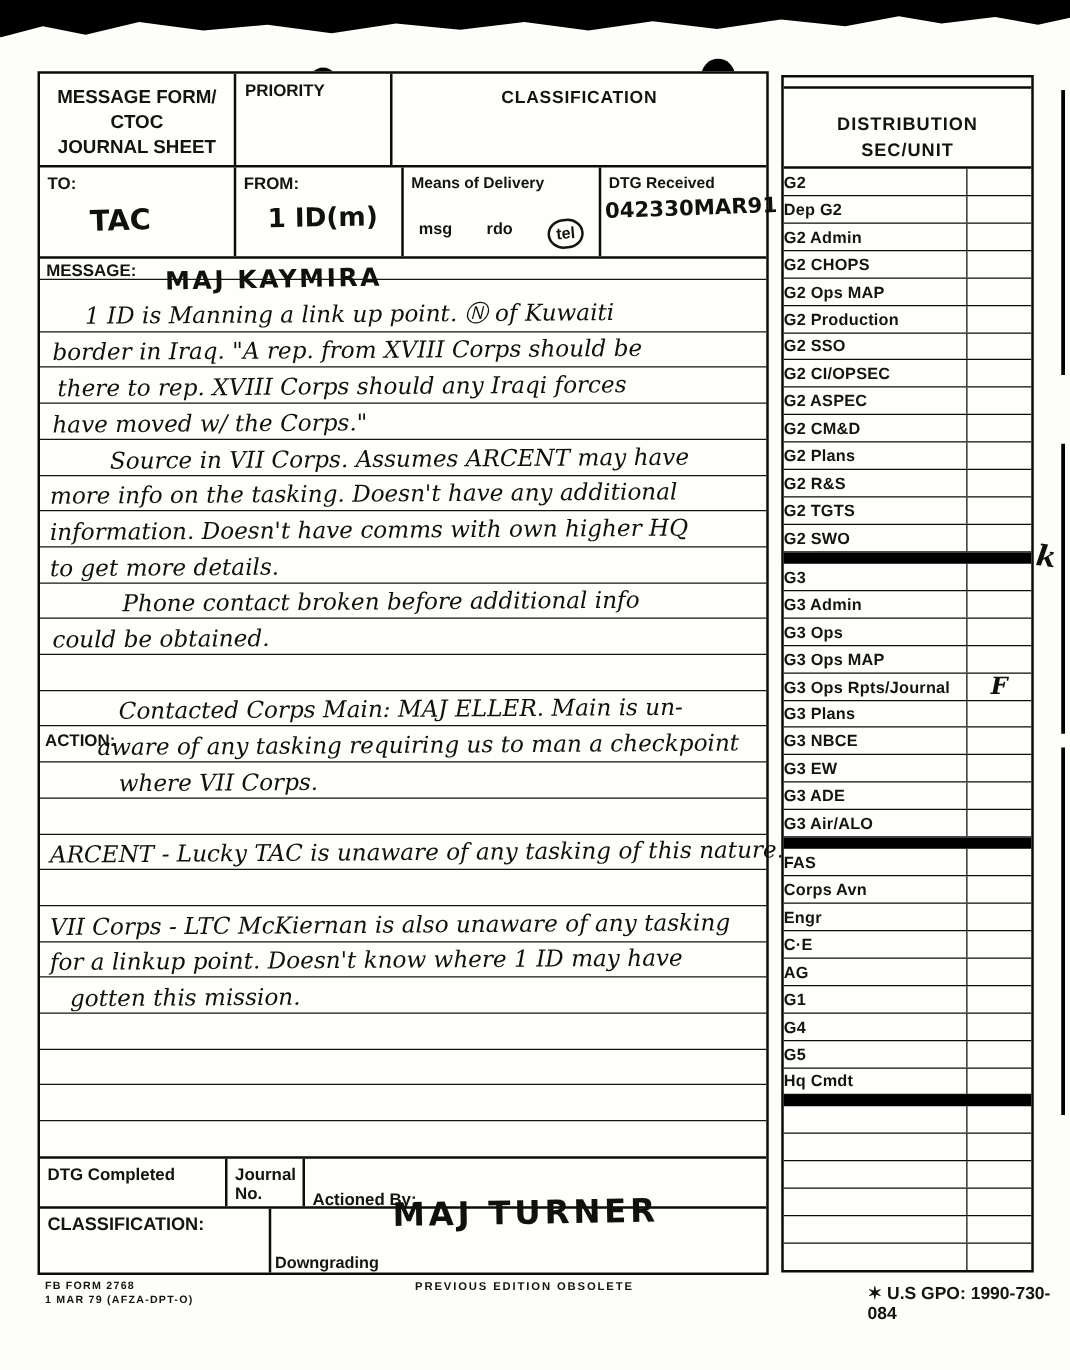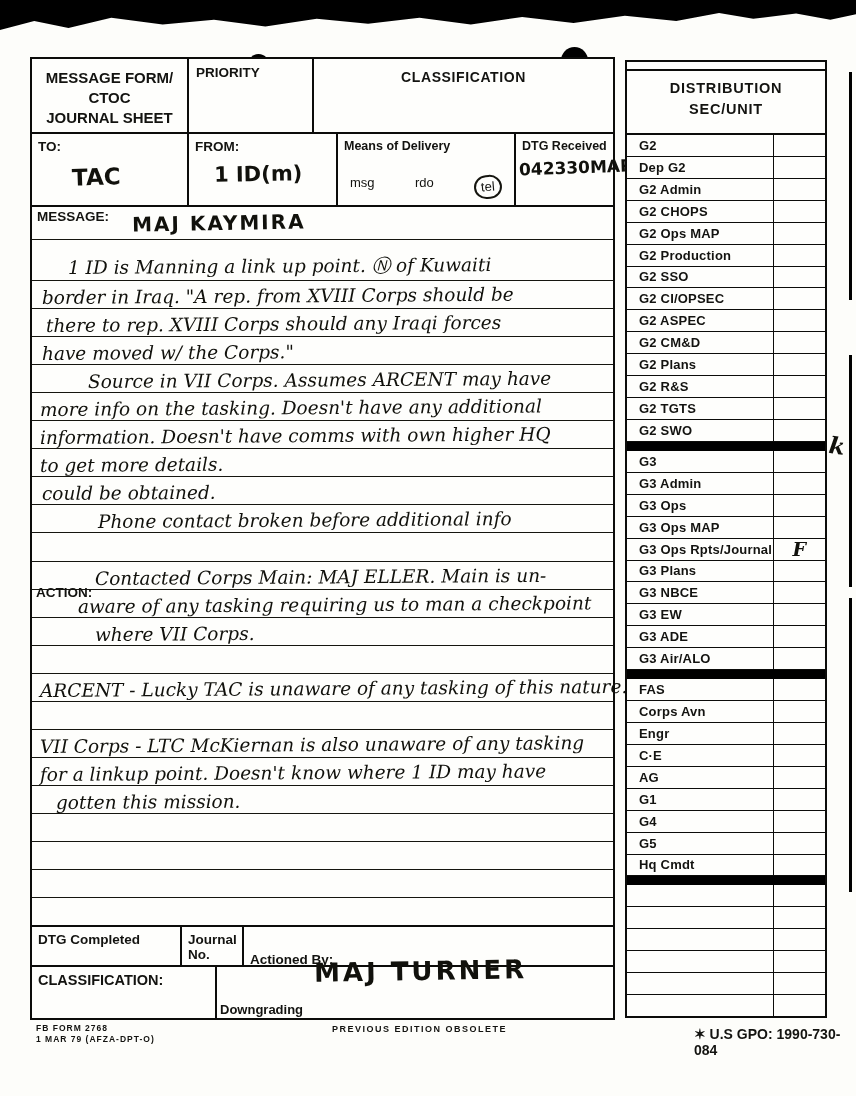--- a/index.html
+++ b/index.html
@@ -31,43 +31,43 @@
   .cell { border-right:2.5px solid #0c0c0a; position:relative; }
   .cell:last-child { border-right:none; }
   .hdr-row { height:75px; border-bottom:2.5px solid #0c0c0a; }
   .title-cell { width:157px; text-align:center; padding-top:9px;
     font-weight:bold; font-size:15px; line-height:1.32; white-space:pre-line; }
   .priority-cell { width:125px; padding:6px 0 0 7px; font-weight:bold; font-size:13.5px; }
   .classification-cell { flex:1; text-align:center; padding-top:10px;
     font-weight:bold; font-size:14px; letter-spacing:.6px; }
 
   .to-row { height:73px; border-bottom:2.5px solid #0c0c0a; }
-  .to-cell { width:157px; } .from-cell { width:149px; }
-  .delivery-cell { width:178px; } .dtg-cell { flex:1; }
+  .to-cell { width:157px; } .from-cell { width:134px; }
+  .delivery-cell { width:158px; } .dtg-cell { flex:1; }
   .field-label { display:block; padding:5px 0 0 6px; font-weight:bold; font-size:13.5px; }
   .delivery-cell .field-label, .dtg-cell .field-label { font-size:12.5px; }
   .delivery-opts { position:absolute; left:0; right:0; bottom:6px;
     display:flex; justify-content:space-between; padding:0 12px;
-    font-weight:normal; font-size:13px; }
+    font-weight:bold; font-size:13px; }
   .circled { border:2.5px solid #15150f; border-radius:50% / 55%;
     padding:2px 5px 3px; transform:rotate(-5deg); }
 
   
   .hw-print { font-family:"DejaVu Sans", sans-serif; font-weight:bold;
     color:#11110c; white-space:nowrap; }
   .cursive, .hw-cursive { font-family:"DejaVu Serif", serif; font-style:italic;
     color:#11110c; white-space:nowrap; }
   .to-value   { position:absolute; left:40px; top:30px; font-size:23px; transform:rotate(-2deg); }
   .from-value { position:absolute; left:25px; top:28px; font-size:21px; transform:rotate(-1deg); }
   .dtg-value  { position:absolute; left:3px; top:23px; font-size:17px; transform:rotate(-2deg); letter-spacing:0; }
 
   
   .message-area { height:720px; border-bottom:2.5px solid #0c0c0a;
     display:flex; flex-direction:column; position:relative; }
-  .msg-label-strip { height:33px; border-bottom:1.6px solid #15150f; position:relative; }
+  .msg-label-strip { height:17px; border-bottom:1.6px solid #15150f; position:relative; }
   .msg-label { position:absolute; left:5px; top:2px; font-weight:bold; font-size:13.5px; }
   .msg-heading { position:absolute; left:100px; top:4px; font-size:20px;
     letter-spacing:2px; transform:rotate(-1deg); }
   .msg-row { flex:1; border-bottom:1.6px solid #15150f; position:relative; }
   .msg-row:last-child { border-bottom:none; }
   .msg-row .hw { position:absolute; bottom:0; left:8px; font-size:18.5px;
     margin-left:var(--indent,0px); transform:rotate(-0.4deg); transform-origin:left bottom; }
   .action-label { position:absolute; left:4px; top:378px; font-weight:bold;
     font-size:13.5px; background:transparent; }
 
@@ -81,27 +81,27 @@
   .class-bottom-cell { width:185px; }
   .class-bottom-cell .field-label { font-size:14.5px; }
   .downgrading-cell { flex:1; }
   .downgrading-label { position:absolute; left:3px; bottom:1px; font-weight:bold; font-size:13px; }
 
   
   .dist-box { position:absolute; left:625px; top:60px; width:202px; height:958px;
     border:2.5px solid #0c0c0a; background:#fefefc; display:flex; flex-direction:column; }
   .dist-topstrip { height:9px; border-bottom:2px solid #0c0c0a; }
   .dist-header { height:64px; border-bottom:2.5px solid #0c0c0a; text-align:center;
-    padding-top:7px; font-weight:bold; font-size:14.5px; letter-spacing:.8px;
+    padding-top:19px; font-weight:bold; font-size:14.5px; letter-spacing:.8px;
     line-height:1.45; white-space:pre-line; }
   .dist-rows { flex:1; display:flex; flex-direction:column; }
   .dist-row { flex:1; display:flex; border-bottom:1.6px solid #0c0c0a; min-height:0; }
   .dist-row:last-child { border-bottom:none; }
   .dist-label { width:74%; border-right:1.6px solid #0c0c0a; display:flex;
-    align-items:center; padding-left:12px; font-weight:bold; font-size:13px;
+    align-items:center; padding-left:0; font-weight:bold; font-size:13px;
     letter-spacing:.2px; white-space:nowrap; overflow:visible; }
   .dist-check { flex:1; display:flex; align-items:center; justify-content:center;
     font-size:19px; font-weight:bold; }
   .dist-row.divider { flex:0 0 9px; background:#000; border-bottom:none; }
   .dist-row.divider .dist-label, .dist-row.divider .dist-check { visibility:hidden; border:none; }
   .margin-mark { position:absolute; left:829px; top:432px; font-size:23px;
     font-weight:bold; transform:rotate(8deg); }
 
   
   .footer-form-no { position:absolute; left:36px; top:1023px; font-size:8.5px;
@@ -181,25 +181,25 @@
         </div>
         <div class="msg-row" style="--indent: 0px;">
           <span class="hw hw-cursive">more info on the tasking. Doesn't have any additional</span>
         </div>
         <div class="msg-row" style="--indent: 0px;">
           <span class="hw hw-cursive">information. Doesn't have comms with own higher HQ</span>
         </div>
         <div class="msg-row" style="--indent: 0px;">
           <span class="hw hw-cursive">to get more details.</span>
         </div>
+        <div class="msg-row" style="--indent: 58px;">
+          <span class="hw hw-cursive">Phone contact broken before additional info</span>
+        </div>
         <div class="msg-row" style="--indent: 2px;">
           <span class="hw hw-cursive">could be obtained.</span>
-        </div>
-        <div class="msg-row" style="--indent: 58px;">
-          <span class="hw hw-cursive">Phone contact broken before additional info</span>
         </div>
         <div class="msg-row" style="--indent: 0px;">
           <span class="hw hw-cursive"></span>
         </div>
         <div class="msg-row" style="--indent: 55px;">
           <span class="hw hw-cursive">Contacted Corps Main: MAJ ELLER. Main is un-</span>
         </div>
         <div class="msg-row" style="--indent: 38px;">
           <span class="hw hw-cursive">aware of any tasking requiring us to man a checkpoint</span>
         </div>

